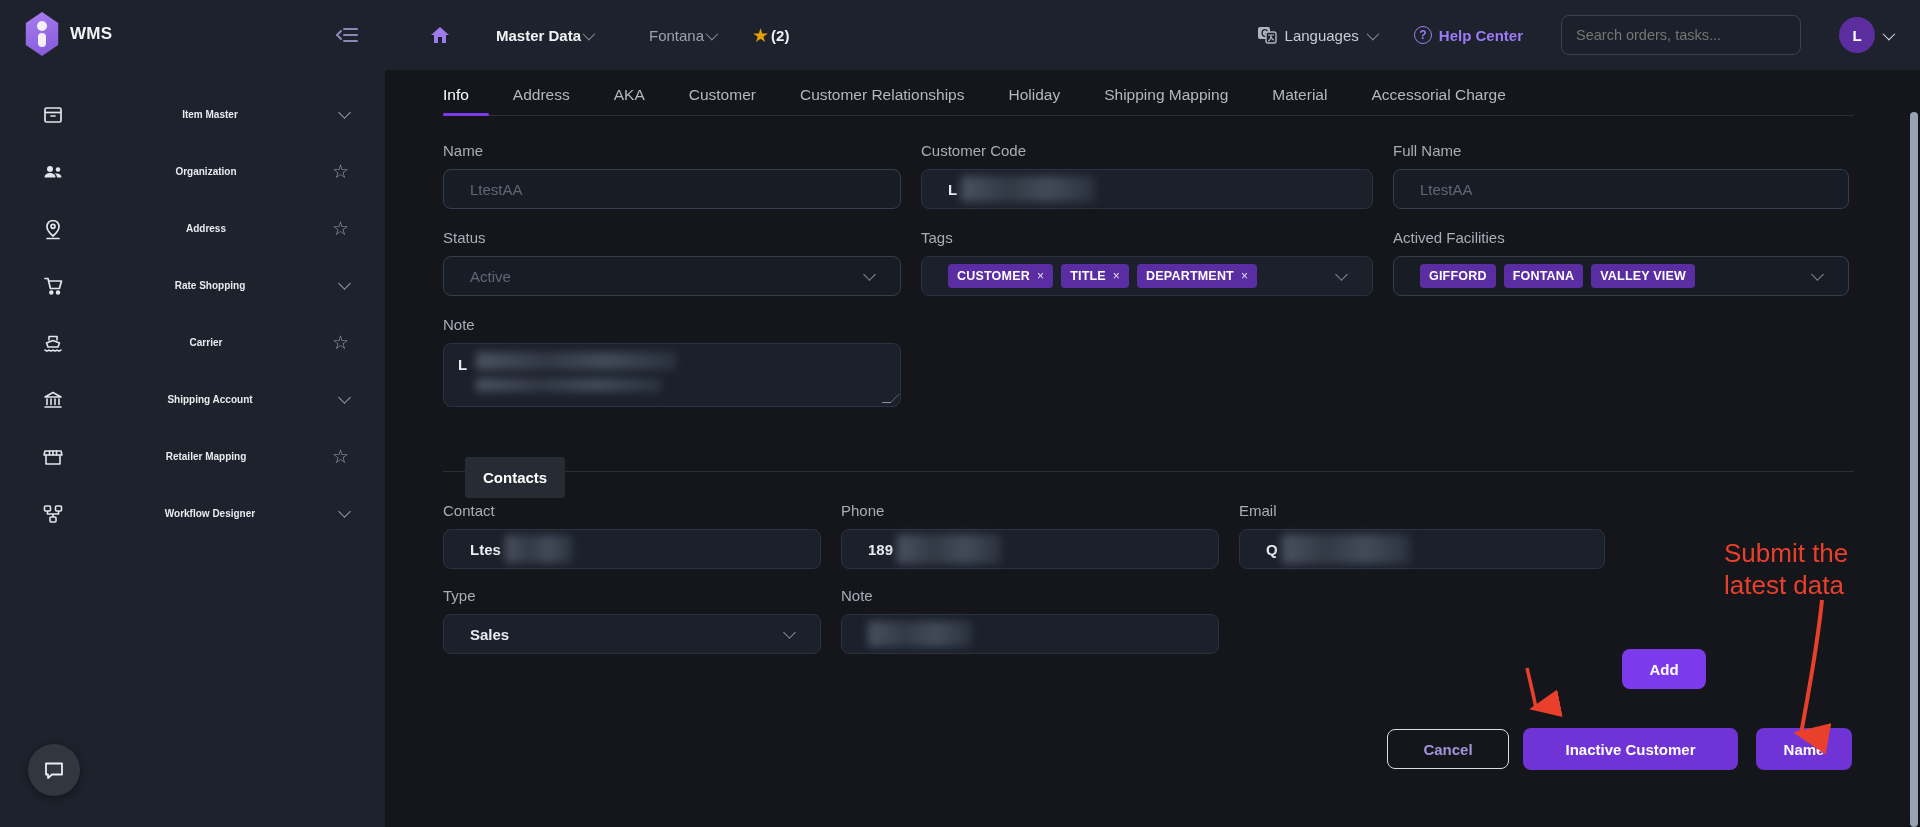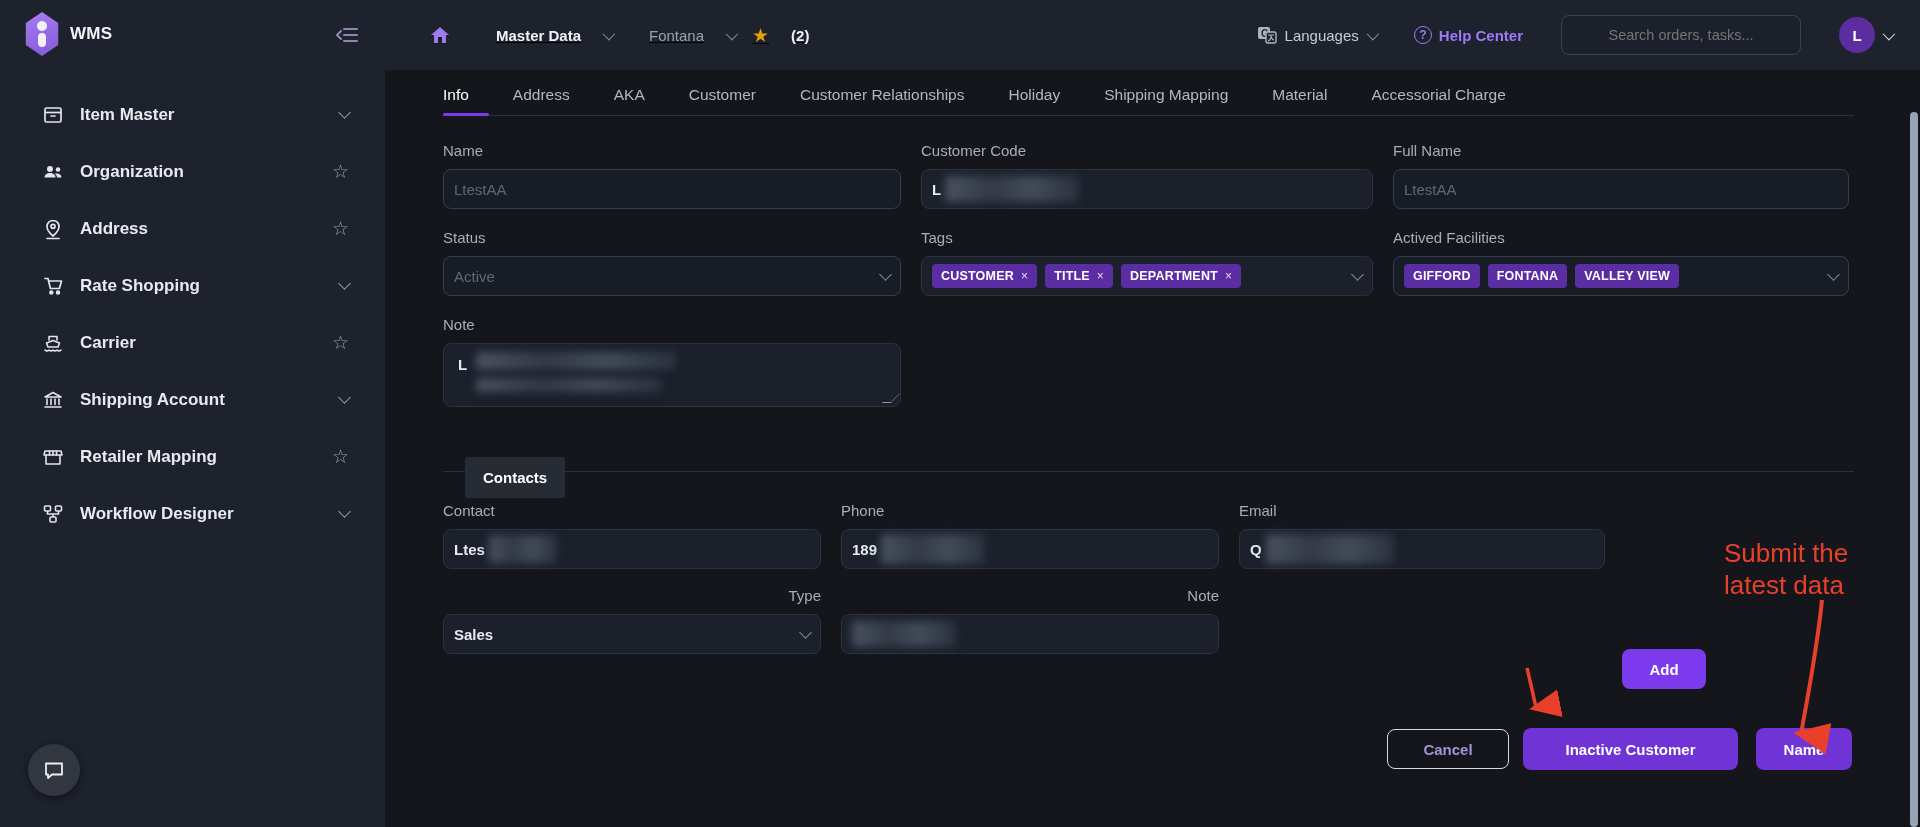--- a/index.html
+++ b/index.html
@@ -10,64 +10,64 @@
   .topbar { position:absolute; left:0; top:0; width:1920px; height:70px;
     background:#1e222c; z-index:5; }
   .logo-wrap { position:absolute; left:24px; top:12px; display:flex; align-items:center; gap:10px; }
   .hex { width:36px; height:44px; background:linear-gradient(160deg,#a97ff0,#8257d8);
     clip-path:polygon(50% 0,95% 25%,95% 75%,50% 100%,5% 75%,5% 25%); position:relative; }
   .hex .head { position:absolute; left:13px; top:9px; width:10px; height:10px; border-radius:50%; background:#f4effc; }
   .hex .body { position:absolute; left:14px; top:21px; width:8px; height:14px; border-radius:4px; background:#f4effc; }
   .logo-text { color:#f2f3f6; font-size:17px; font-weight:700; letter-spacing:.3px; }
   .collapse { position:absolute; left:336px; top:25px; width:22px; height:20px; color:#8f86b8; }
   .home { position:absolute; left:430px; top:25px; width:20px; height:20px; color:#9d7bea; }
-  .tb-item { position:absolute; top:0; height:70px; display:flex; align-items:center; gap:22px;text-decoration:underline; }
+  .tb-item { position:absolute; top:0; height:70px; display:flex; align-items:center; gap:2px; }
   .tb-strong { color:#f0f2f5; font-size:15px; font-weight:700; }
   .tb-dim { color:#9aa1ad; font-size:15px; }
   .chev { width:9px; height:9px; border-right:1.8px solid #8a909c; border-bottom:1.8px solid #8a909c;
     transform:rotate(45deg) translateY(-2px); display:inline-block; }
   .star-gold { color:#e3a008; font-size:19px; line-height:1; }
   .fav-count { color:#eef0f4; font-size:15px; font-weight:700; }
   .tb-right { position:absolute; right:28px; top:0; height:70px; display:flex; align-items:center; gap:38px; }
   .lang { display:flex; align-items:center; gap:8px; color:#c6cbd4; font-size:15px; }
   .lang-ico { width:20px; height:20px; }
   .help { display:flex; align-items:center; gap:7px; color:#9b7bf7; font-size:15px; font-weight:700; }
   .q-circle { width:18px; height:18px; border:1.7px solid #9b7bf7; border-radius:50%;
     display:flex; align-items:center; justify-content:center; font-size:12px; font-weight:700; color:#9b7bf7; }
   .search-box { width:240px; height:40px; border:1px solid #3a4150; border-radius:8px;
     background:#1c202a; color:#6b7280; font-size:14.5px; padding:10px 14px;
-    font-family:"Liberation Sans", sans-serif; outline:none;text-align:center; }
+    font-family:"Liberation Sans", sans-serif; outline:none; }
   .avatar-wrap { display:flex; align-items:center; gap:8px; }
   .avatar { width:36px; height:36px; border-radius:50%; background:#5b2d9e; color:#fff;
     display:flex; align-items:center; justify-content:center; font-size:15px; font-weight:700; }
   .chev-white { border-color:#dfe2e8; }
 
   
   .sidebar { position:absolute; left:0; top:70px; width:385px; height:757px; background:#1e222c; z-index:4; }
   .side-item { height:57px; display:flex; align-items:center; padding:0 36px 0 42px; cursor:pointer; }
   .side-item:first-child { margin-top:16px; }
   .side-ico { width:22px; height:22px; color:#e2e5ea; margin-right:16px; flex:none; }
-  .side-label { color:#e8eaee; font-size:17px; font-weight:600; flex:1; }
+  .side-label { color:#e8eaee; font-size:10px; font-weight:600; flex:1;text-align:center; }
   .side-star { color:#9aa0ab; font-size:19px; line-height:1; }
   .side-chev { width:9px; height:9px; border-right:1.8px solid #9aa0ab; border-bottom:1.8px solid #9aa0ab;
     transform:rotate(45deg); margin-top:-4px; }
 
   
   .main { position:absolute; left:385px; top:70px; width:1535px; height:757px; background:#14161b; }
   .main-inner { padding:16px 66px 0 58px; }
   .tabs { display:flex; gap:44px; }
   .tab { font-size:15.5px; font-weight:400; color:#b2b8c2; padding-bottom:12px; cursor:pointer; position:relative; }
   .tab.active { color:#ffffff; }
   .tab.active::after { content:""; position:absolute; left:0; bottom:0; width:46px; height:3px;
     background:#7c3aed; border-radius:2px; }
   .tab-divider { height:1px; background:#2a2f3a; margin-top:-1px; }
 
   .form-grid { display:grid; grid-template-columns:458px 452px 456px; column-gap:20px; margin-top:26px; }
   .f-label { color:#a8aeb9; font-size:15px; margin-bottom:10px; }
-  .box { height:40px; border-radius:8px; display:flex; align-items:center; padding:0 10px; gap:4px; }
+  .box { height:40px; border-radius:8px; display:flex; align-items:center; padding:0 26px; gap:4px; }
   .box.plain { background:#1b202b; border:1px solid #2b313e; }
   .box.lined { background:#181c25; border:1px solid #363e4e; }
   .val-dim { color:#5f6775; font-size:15px; }
   .val { color:#e8eaf0; font-size:15px; font-weight:600; }
   .box .spacer { flex:1; }
   .sel-chev { width:9px; height:9px; border-right:1.7px solid #8a909c; border-bottom:1.7px solid #8a909c;
     transform:rotate(45deg); margin-top:-4px; flex:none; }
 
   .rd { display:inline-block; border-radius:3px; filter:blur(4px);
     background:linear-gradient(90deg,#4a5160,#333a46 35%,#434b59 65%,#2b323e); }
@@ -82,21 +82,21 @@
   .resize-h { position:absolute; right:4px; bottom:3px; width:10px; height:10px;
     border-right:1.5px solid #aab0bb; border-bottom:1.5px solid #aab0bb; transform:skew(-45deg) rotate(0deg);
     clip-path:polygon(100% 0,100% 100%,0 100%); opacity:.8; }
 
   .section-bar { position:relative; margin-top:50px; height:28px; }
   .section-line { position:absolute; left:0; right:0; top:14px; height:1px; background:#2a2f3a; }
   .section-chip { position:absolute; left:22px; top:0; background:#262b34; color:#fff; font-size:15px;
     font-weight:700; padding:12px 18px; border-radius:3px; }
 
   .contact-grid { display:grid; grid-template-columns:378px 378px 366px; column-gap:20px; margin-top:17px; }
-  .mt20 { margin-top:20px;text-align:right; }
+  .mt20 { margin-top:20px; }
 
   .btn { border:none; border-radius:8px; font-weight:700; font-size:15px; cursor:pointer;
     font-family:"Liberation Sans", sans-serif; display:flex; align-items:center; justify-content:center; }
   .btn-add { position:absolute; left:1237px; top:579px; width:84px; height:40px; background:#7c3aed; color:#fff; }
   .btn-cancel { position:absolute; left:1002px; top:659px; width:122px; height:40px;
     background:transparent; border:1px solid #d7dae1; color:#a294d8; }
   .btn-inactive { position:absolute; left:1138px; top:658px; width:215px; height:42px; background:#6f33d6; color:#fff; }
   .btn-save { position:absolute; left:1371px; top:658px; width:96px; height:42px; background:#6f33d6; color:#fff; }
 
   .annotation { position:absolute; left:1339px; top:468px; color:#e8402a; font-size:26px; line-height:1.23;

